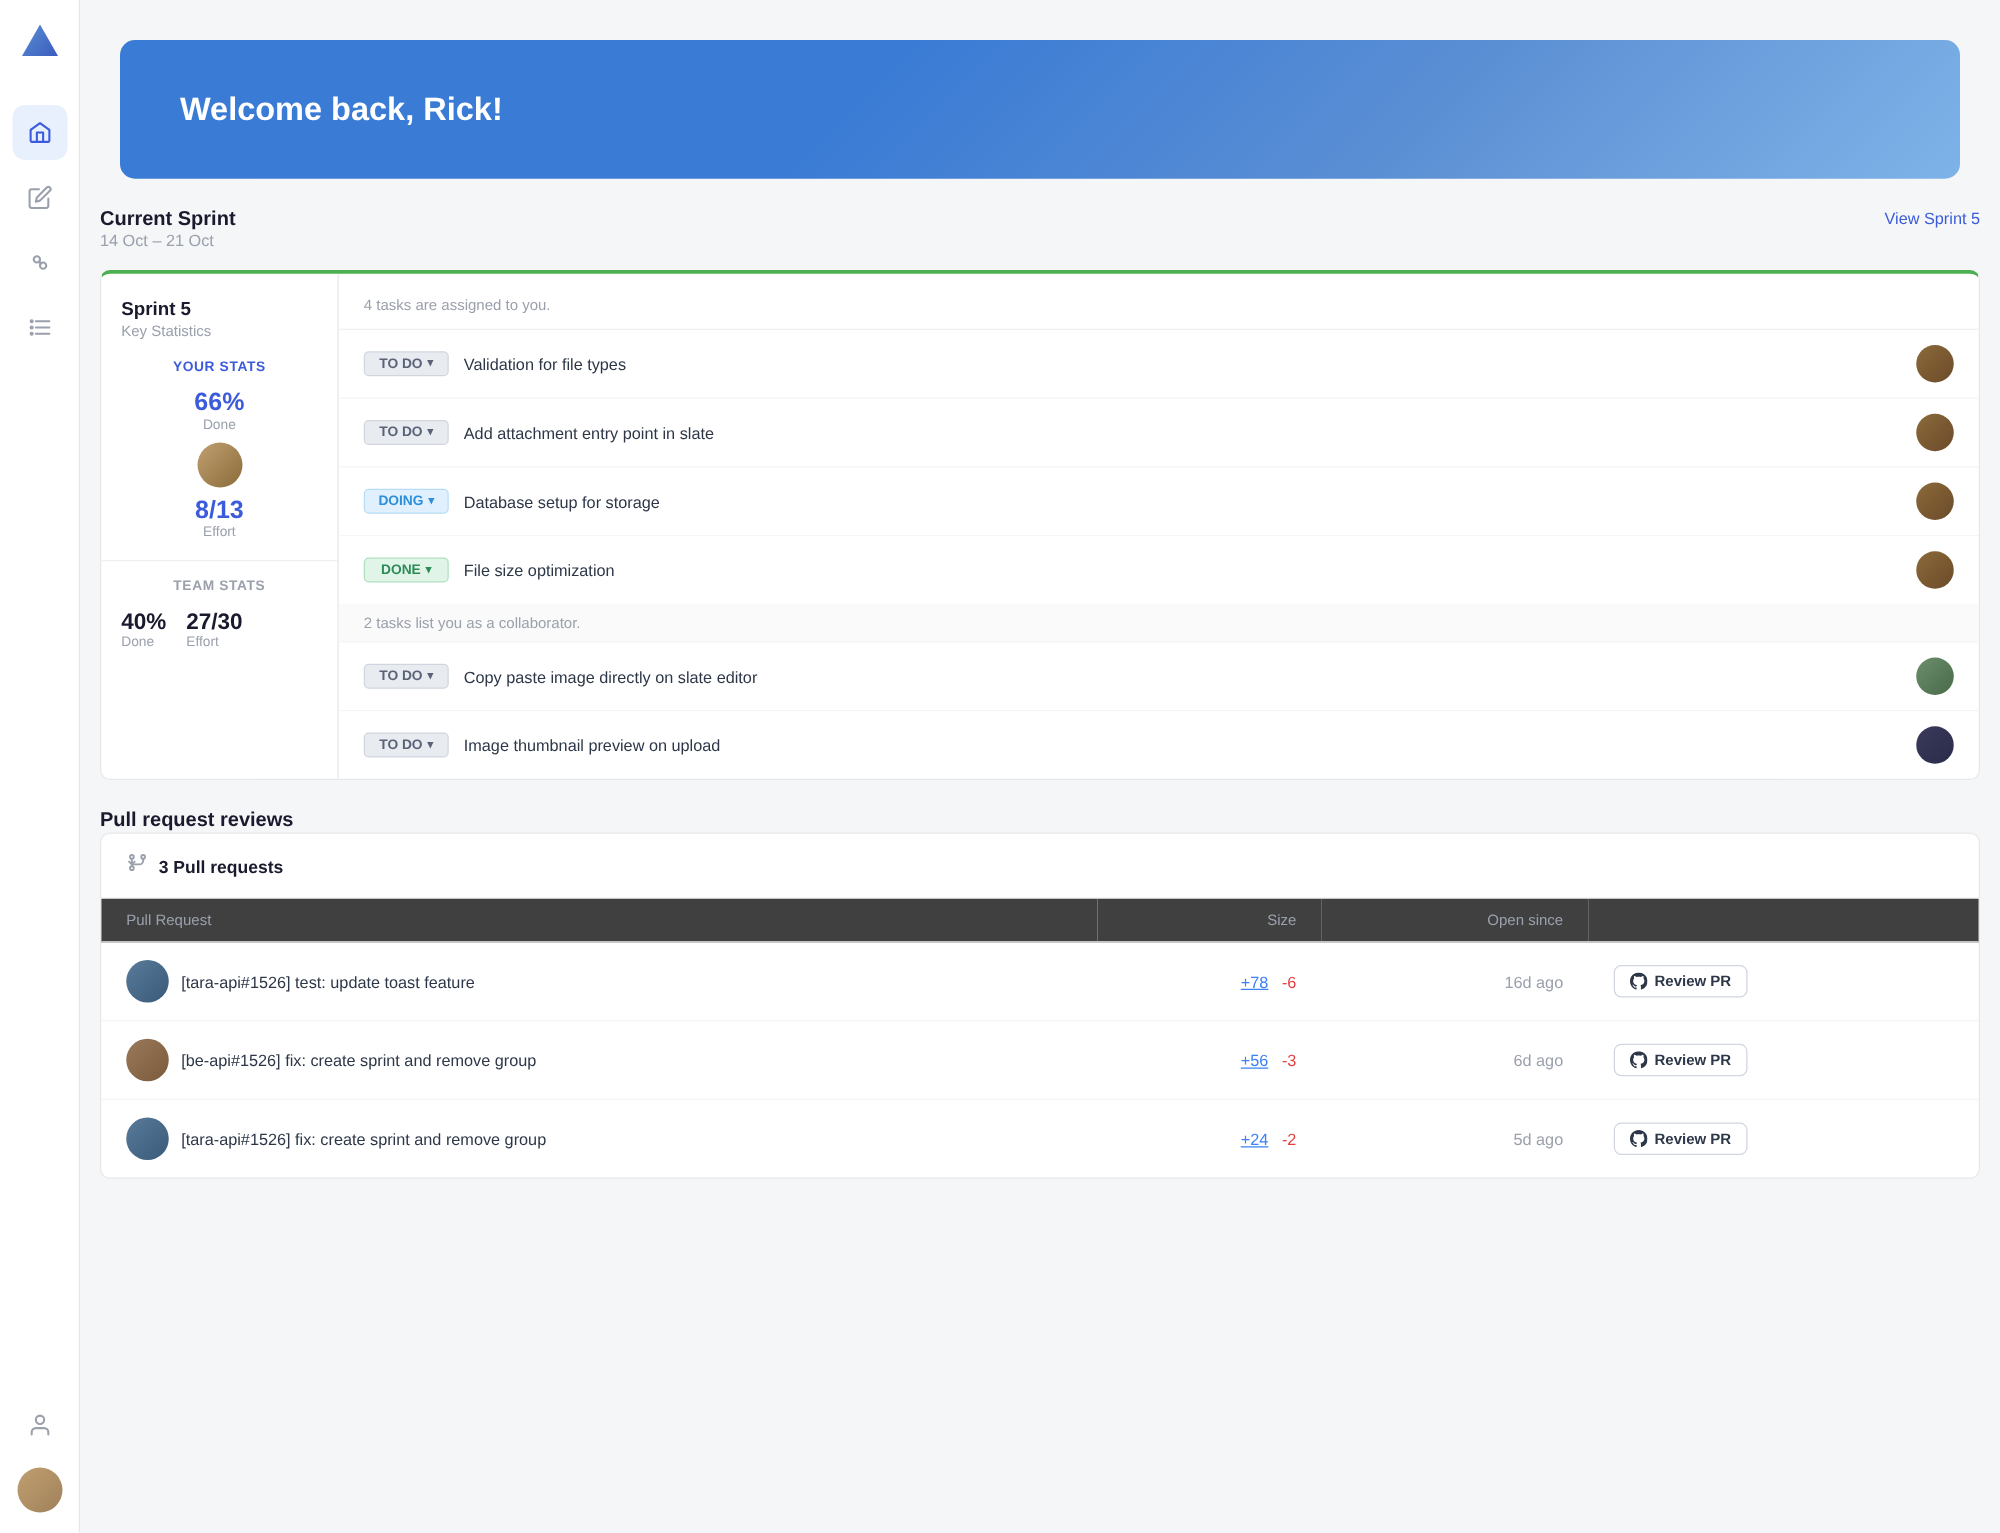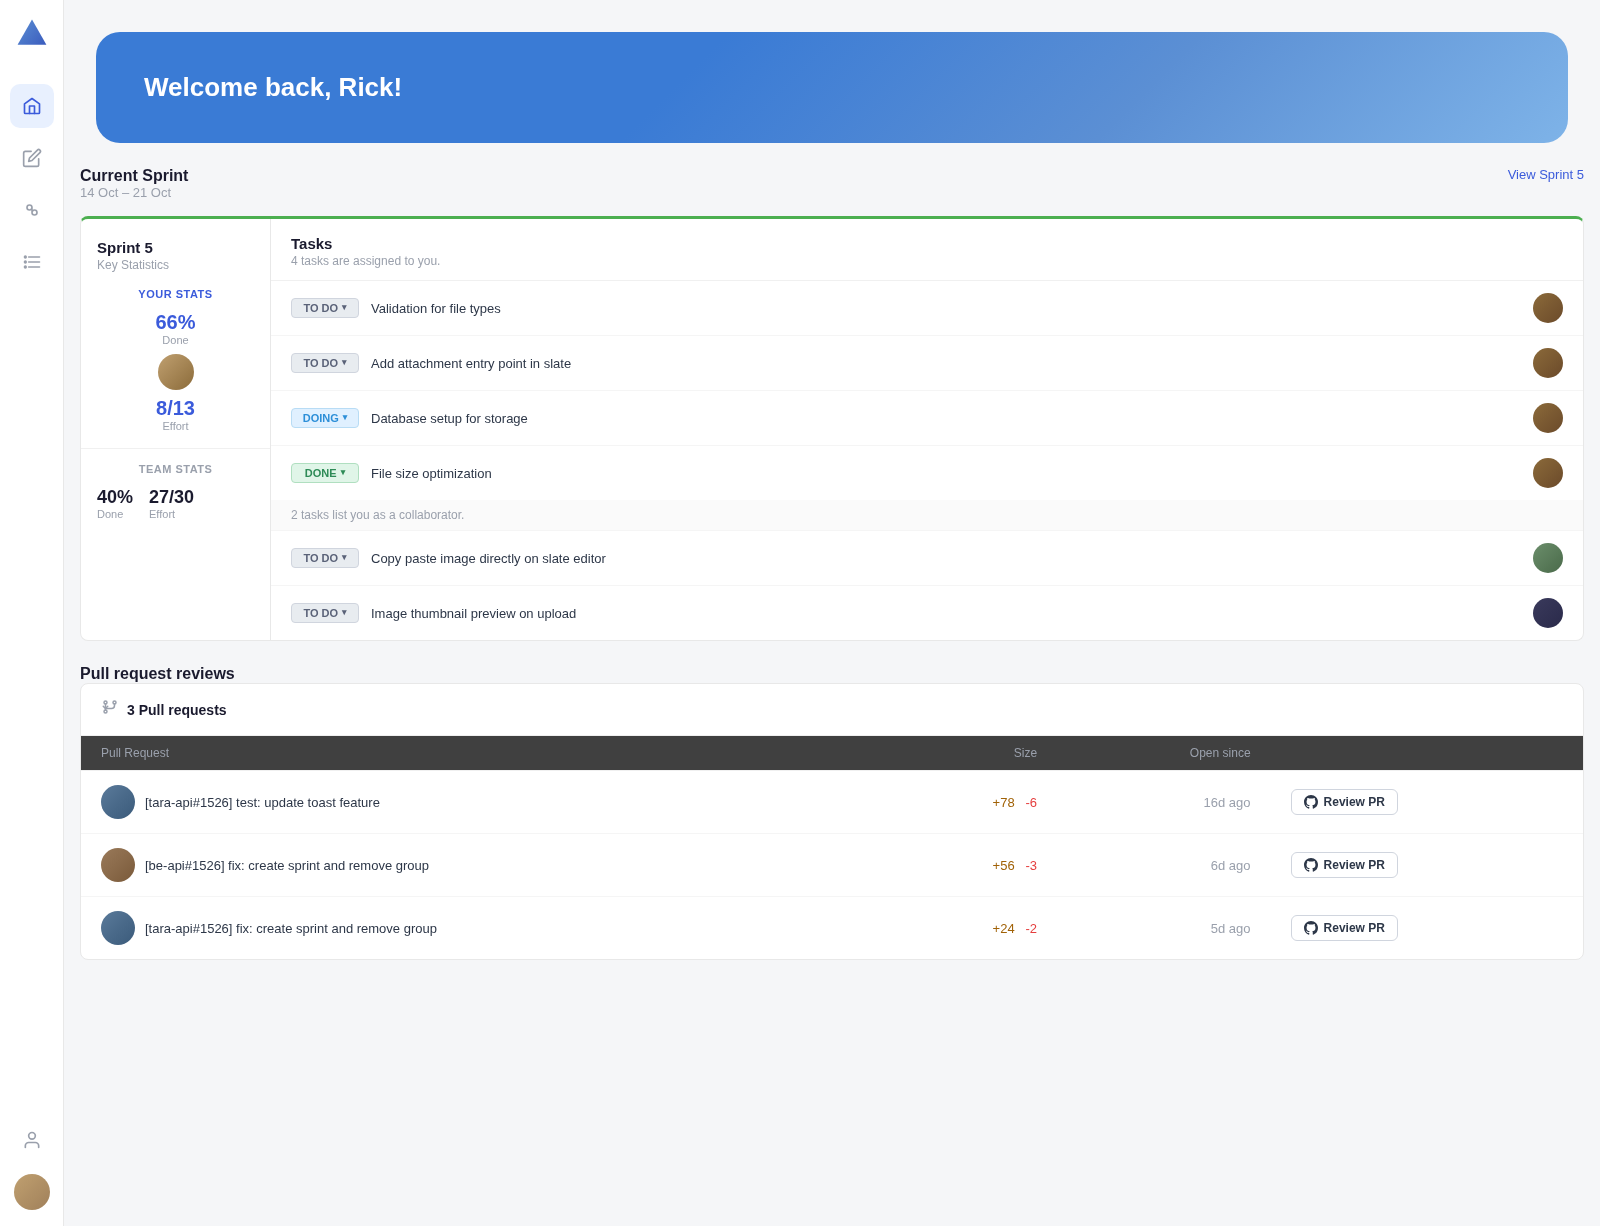--- a/index.html
+++ b/index.html
@@ -44,21 +44,21 @@
     }
 
     
     .main { margin-left: 64px; flex: 1; padding: 0 0 32px 0; }
 
     
     .welcome-banner {
       background: linear-gradient(135deg, #3a7bd5 0%, #3a7bd5 40%, #5b8fd4 70%, #7eb3e8 100%);
       padding: 40px 48px;
       margin: 16px 16px 0 16px;
-      border-radius: 24px;
+      border-radius: 12px;
     }
     .welcome-title { color: #fff; font-size: 26px; font-weight: 700; }
 
     
     .section { padding: 24px 16px 0; }
     .section-header { display: flex; justify-content: space-between; align-items: flex-start; margin-bottom: 4px; }
     .section-title { font-size: 16px; font-weight: 700; color: #1a1a2e; }
     .section-subtitle { font-size: 13px; color: #9aa0ac; margin-bottom: 12px; }
     .view-link { font-size: 13px; color: #3b5bdb; cursor: pointer; text-decoration: none; }
 
@@ -132,21 +132,21 @@
       padding: 10px 20px; text-align: left; border-bottom: 1px solid #f0f0f0;
       background: #404040;
     }
     .pr-table th.right { text-align: right; }
     .pr-table td { padding: 14px 20px; border-bottom: 1px solid #f5f5f5; vertical-align: middle; }
     .pr-table tr:last-child td { border-bottom: none; }
     .pr-row-name { display: flex; align-items: center; gap: 10px; }
     .pr-avatar { width: 34px; height: 34px; border-radius: 50%; overflow: hidden; flex-shrink: 0; }
     .pr-title { font-size: 13px; color: #2d3748; }
     .pr-size { font-size: 13px; text-align: right; white-space: nowrap; }
-    .size-add { color: #a16207; }
+    .size-add { color: #3b82f6; text-decoration: underline; }
     .size-remove { color: #e53e3e; }
     .pr-open-since { font-size: 13px; color: #9aa0ac; text-align: right; }
     .review-btn {
       display: inline-flex; align-items: center; gap: 6px;
       font-size: 12px; font-weight: 600; color: #2d3748;
       border: 1px solid #d0d5de; border-radius: 6px;
       padding: 5px 12px; cursor: pointer; background: #fff;
       white-space: nowrap;
     }
 
@@ -274,21 +274,20 @@
           </div>
           <div class="team-stat">
             <span class="team-stat-value">27/30</span>
             <span class="team-stat-label">Effort</span>
           </div>
         </div>
       </div>
 
       <div class="tasks-panel">
         <div class="tasks-header">
-          <div class="tasks-title">Tasks</div>
           <div class="tasks-subtitle">4 tasks are assigned to you.</div>
         </div>
 
         <div>
           <div class="task-row">
             <span class="task-badge badge-todo">
               TO DO <span class="badge-chevron">▾</span>
             </span>
             <span class="task-name">Validation for file types</span>
             <div class="avatar-circle" style="background:linear-gradient(135deg,#8b6a3a,#6b4a2a);">

